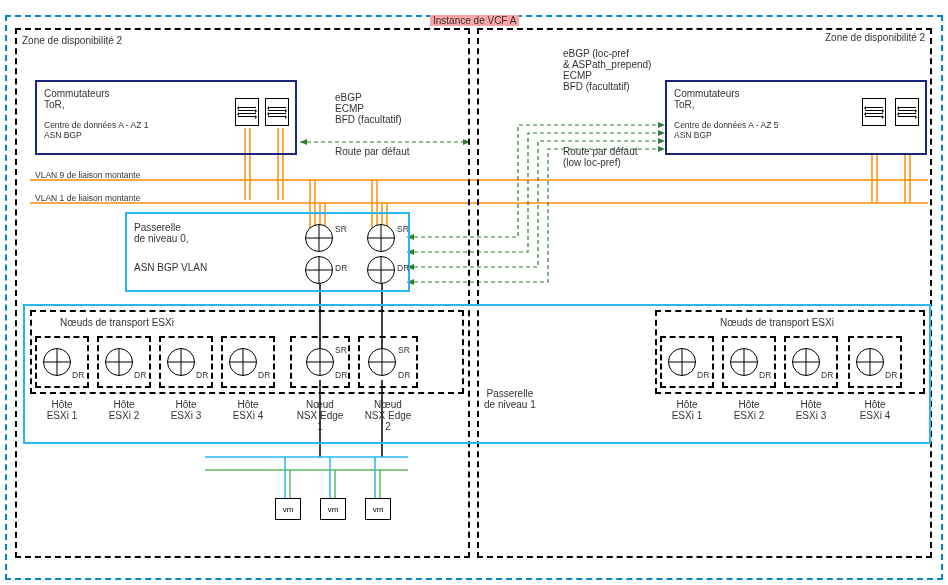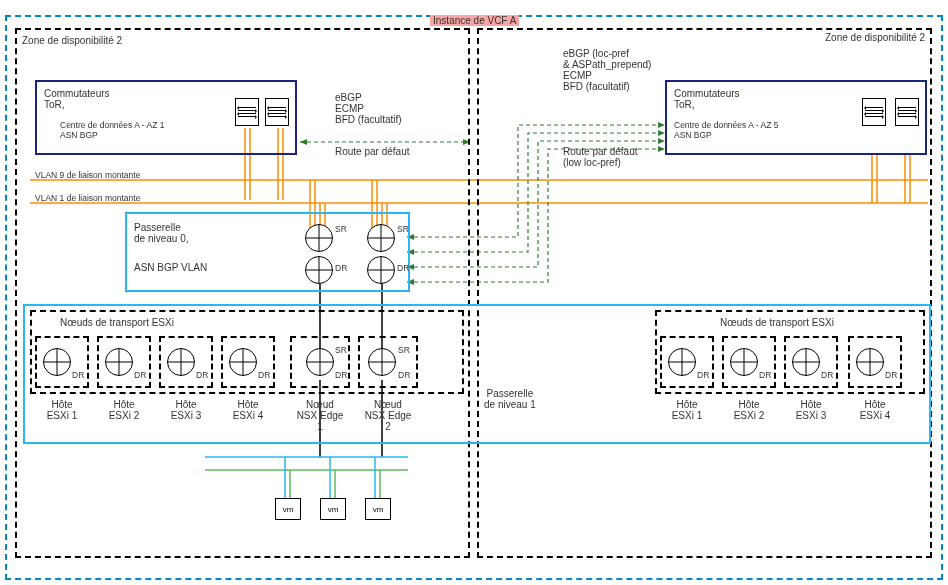--- a/index.html
+++ b/index.html
@@ -176,21 +176,21 @@
 
 <div class="dashed-box black-dash" style="left:15px; top:28px; width:455px; height:530px;"></div>
 <div class="abs label" style="left:22px; top:35px;">Zone de disponibilité 2</div>
 
 <div class="dashed-box black-dash" style="left:477px; top:28px; width:455px; height:530px;"></div>
 <div class="abs label" style="left:825px; top:32px;">Zone de disponibilité 2</div>
 
 <div class="solid-box darkblue" style="left:35px; top:80px; width:262px; height:75px;"></div>
 <div class="abs label" style="left:44px; top:88px; white-space:pre-line;">Commutateurs
 ToR,</div>
-<div class="abs label tiny" style="left:60px; top:120px; white-space:pre-line;">Centre de données A - AZ 1
+<div class="abs label tiny" style="left:44px; top:120px; white-space:pre-line;">Centre de données A - AZ 1
 ASN BGP</div>
 <div class="switch-icon" style="left:235px; top:98px;">
   <div></div>
     <div></div>
     <div></div>
     <div></div>
 </div>
 <div class="switch-icon" style="left:265px; top:98px;">
   <div></div>
     <div></div>

